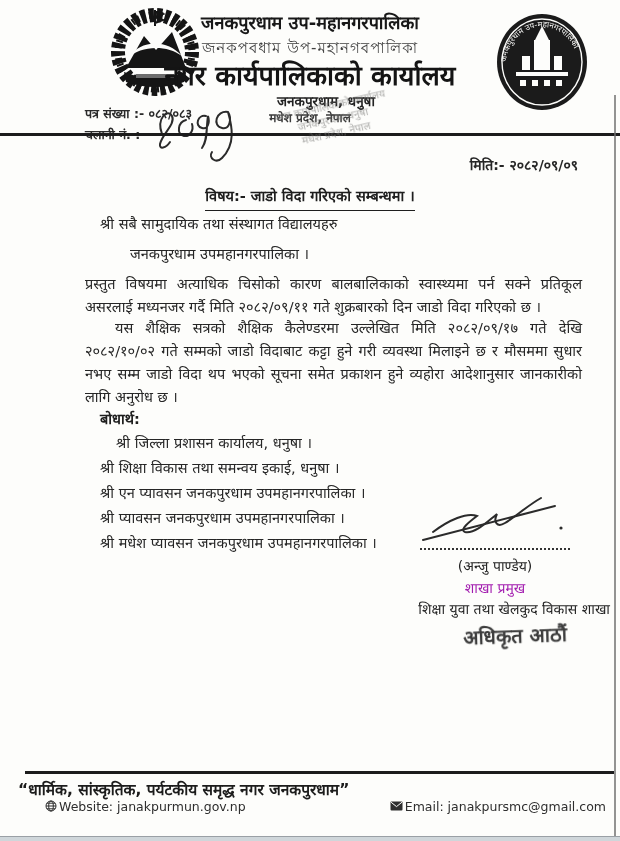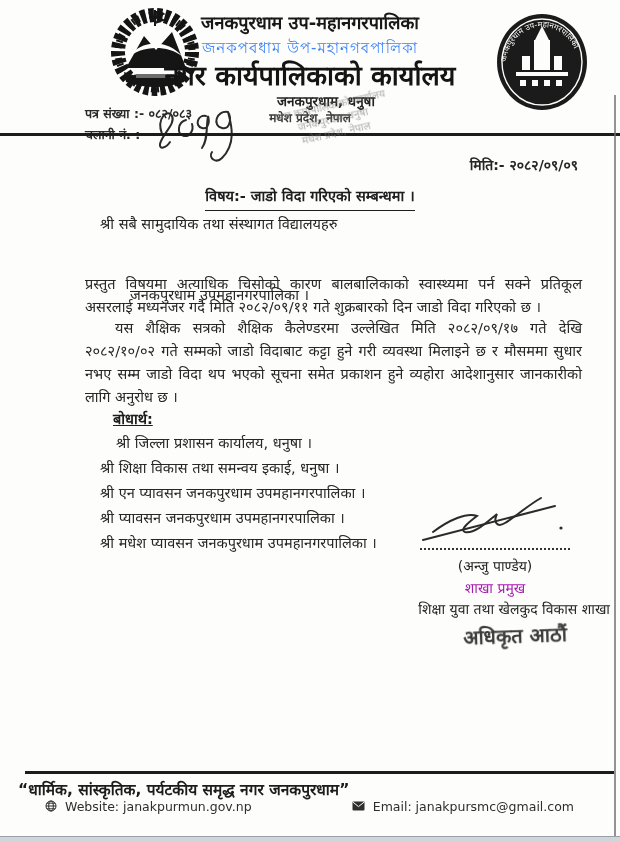--- a/index.html
+++ b/index.html
@@ -8,59 +8,59 @@
     width:620px;height:841px;
     margin:0 auto;
     background:#fdfdfb;
     font-family:"DejaVu Sans","Liberation Sans",sans-serif;
     color:#222;
     overflow:hidden;
   }
   .abs{position:absolute;}
   
   .org-name{top:10px;left:0;width:620px;text-align:center;font-size:18px;font-weight:bold;color:#181818;}
-  .org-name-alt{top:36px;left:0;width:620px;text-align:center;font-size:15px;color:#3b82f6;letter-spacing:1px;}
+  .org-name-alt{top:36px;left:0;width:620px;text-align:center;font-size:15px;color:#404040;letter-spacing:1px;}
   .office-name{top:56px;left:0;width:620px;text-align:center;font-size:27px;font-weight:bold;color:#141414;}
   .location-line{top:92px;left:0;width:620px;text-align:center;font-size:13.5px;font-weight:bold;color:#222;padding-left:16px;}
   .province-line{top:109px;left:0;width:620px;text-align:center;font-size:12px;font-weight:bold;color:#3a3a3a;}
   .ref-block{top:103px;left:85px;font-size:12.5px;font-weight:bold;color:#2a2a2a;line-height:21px;}
   .date-line{top:155px;right:42px;font-size:14px;font-weight:bold;color:#262626;}
   .rule{top:133px;left:0;width:620px;height:3px;background:#1c1c1c;}
   
   .faint-stamp{
     top:98px;left:248px;width:170px;
     transform:rotate(-13deg);
     color:#7a7a78;opacity:.62;
     font-size:10.5px;line-height:14px;text-align:center;
     filter:blur(.3px);
   }
   
   .subject{top:185px;left:0;width:620px;text-align:center;font-size:14.5px;font-weight:bold;color:#1e1e1e;}
   .subject span{border-bottom:1.5px solid #1e1e1e;padding-bottom:6px;}
   .recipient-1{top:213px;left:100px;font-size:14.5px;color:#242424;}
-  .recipient-2{top:243px;left:130px;font-size:14.5px;color:#242424;margin-top:41px;}
+  .recipient-2{top:243px;left:130px;font-size:14.5px;color:#242424;}
   .para{left:85px;width:497px;font-size:14.5px;line-height:23px;text-align:justify;color:#262626;}
   .para1{top:273px;}
   .para2{top:317px;text-indent:30px;}
   
-  .cc-head{top:408px;left:113px;font-size:14.5px;font-weight:bold;color:#1e1e1e;text-decoration:underline;}
+  .cc-head{top:408px;left:100px;font-size:14.5px;font-weight:bold;color:#1e1e1e;}
   .cc-item{left:100px;font-size:14.5px;color:#262626;}
   
   .sig-svg{top:488px;left:415px;}
   .sig-dots{top:548px;left:420px;width:150px;border-top:2px dotted #333;}
   .sig-name{top:556px;left:390px;width:210px;text-align:center;font-size:14px;color:#242424;}
   .sig-title{top:578px;left:390px;width:210px;text-align:center;font-size:14px;color:#a21caf;}
   .sig-dept{top:599px;left:360px;width:250px;text-align:right;font-size:14px;color:#242424;}
   .sig-stamp{top:622px;left:420px;width:190px;text-align:center;font-size:20px;font-weight:bold;color:#3c3c3c;transform:rotate(-2deg);filter:blur(.2px);}
   
   .footer-rule{top:771px;left:25px;width:589px;height:3px;background:#1c1c1c;}
   .slogan{top:778px;left:18px;width:620px;text-align:left;font-size:15.5px;font-weight:bold;color:#1c1c1c;}
-  .contact{top:799px;font-size:12.5px;color:#2e2e2e;display:flex;align-items:center;gap:8px;}
+  .contact{top:799px;font-size:12.5px;color:#2e2e2e;display:flex;align-items:center;gap:2px;}
   .website{left:45px;}
-  .email{right:46px;padding-left:37px;}
+  .email{right:14px;padding-left:37px;}
   .icon-glyph{font-size:12px;line-height:12px;}
   
   .edge-right{top:95px;right:4px;width:2px;height:741px;background:#6f6f6f;opacity:.75;}
   .edge-bottom{bottom:0;left:0;width:620px;height:4px;background:#cfd6da;}
   .edge-bottom-line{bottom:4px;left:0;width:620px;height:1px;background:#9aa0a5;}
   .dispatch-hand{top:100px;left:148px;}
 </style>
 </head>
 <body>
 

